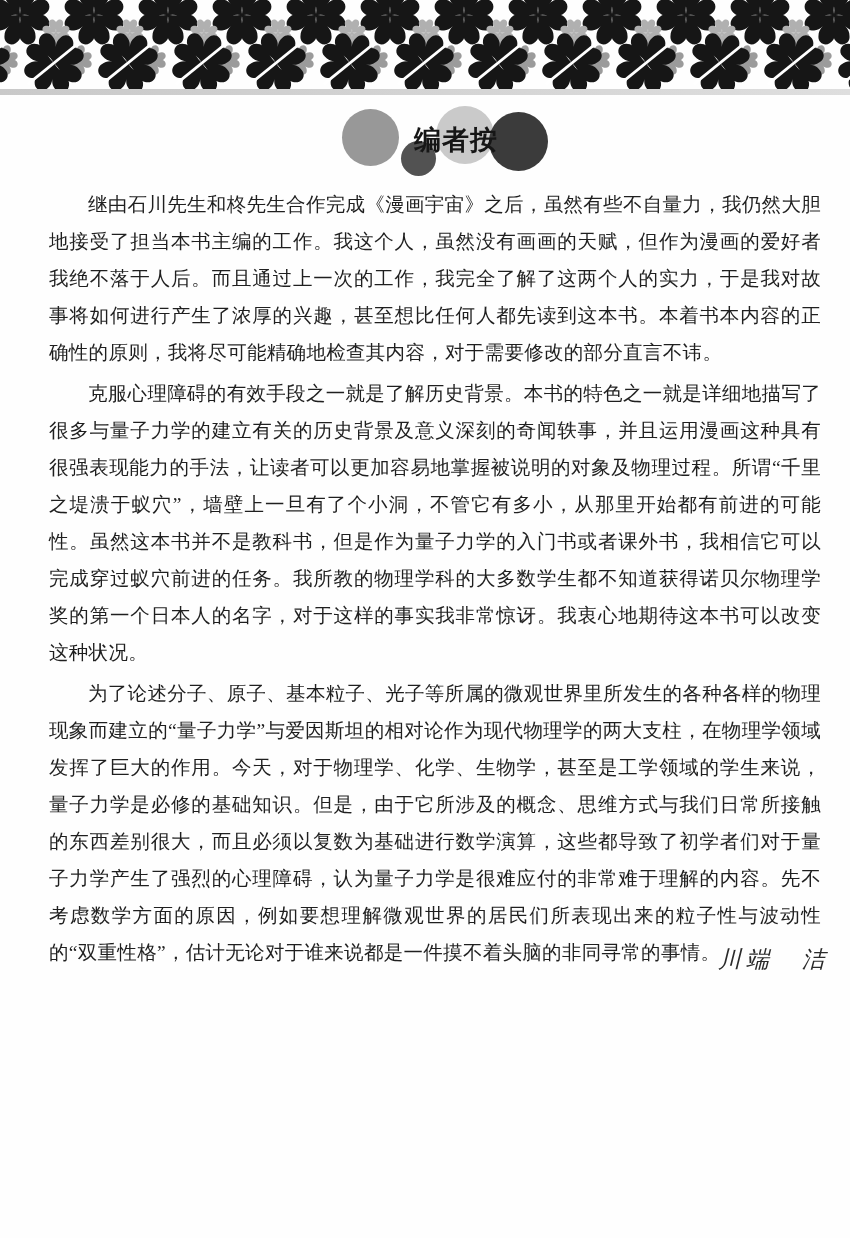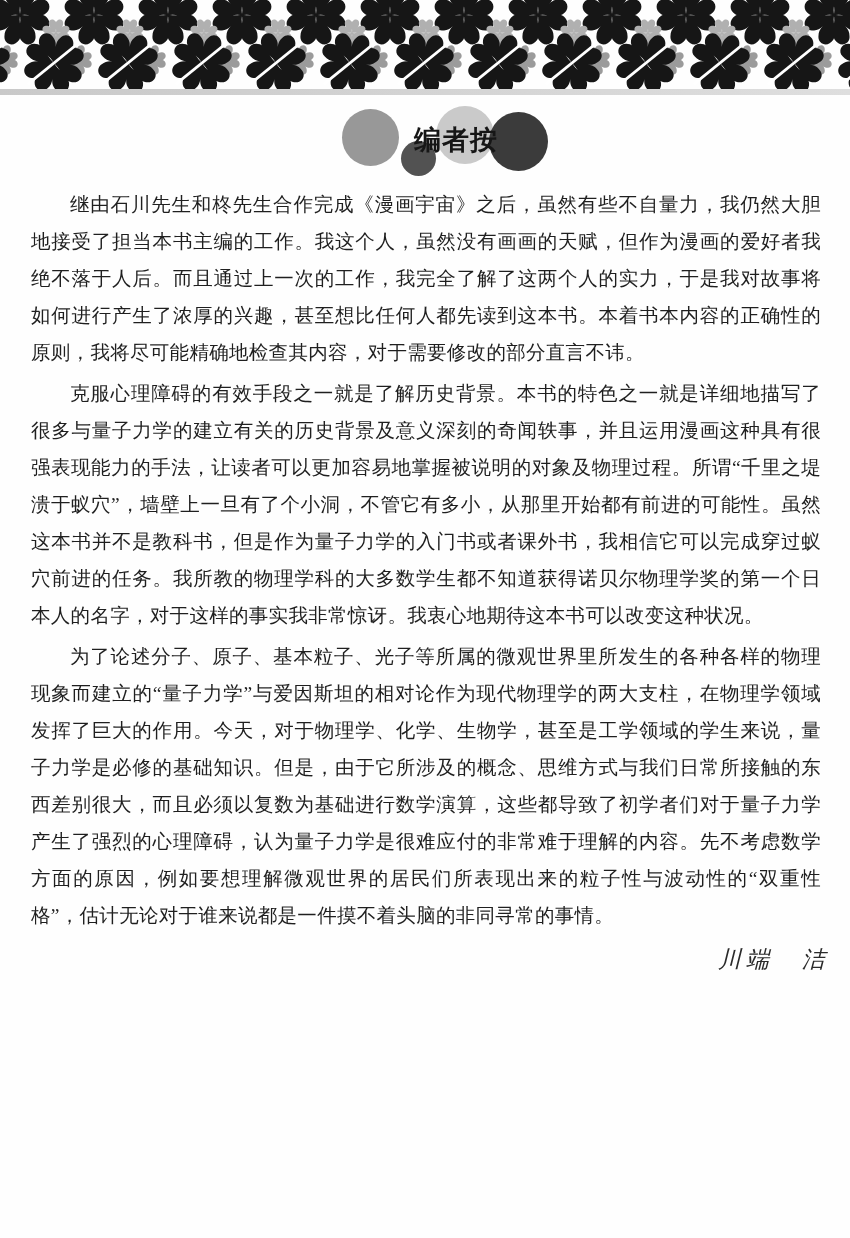--- a/index.html
+++ b/index.html
@@ -28,21 +28,21 @@
   .c3 { left: 436px; top: 106px; width: 58px; height: 58px; background: var(--circle_light, #cacaca); z-index: 2; }
   .c2 { left: 401px; top: 141px; width: 35px; height: 35px; background: var(--circle_small_dark, #525252); z-index: 3; }
   .c4 { left: 489px; top: 112px; width: 59px; height: 59px; background: var(--circle_dark, #3b3b3b); z-index: 4; }
   .title {
     position: absolute; left: 414px; top: 122px; z-index: 5;
     font-size: 27px; font-weight: bold; letter-spacing: 1px;
     color: #161616; white-space: nowrap;
   }
   
   .note-body {
-    position: absolute; left: 31px; right: 29px; top: 186px;
+    position: absolute; left: 49px; right: 29px; top: 186px;
     color: var(--ink, #1f1f1f);
   }
   .note-body p {
     font-size: 19.5px;
     line-height: 37px;
     letter-spacing: 0.3px;
     text-align: justify;
     text-justify: inter-ideograph;
     text-indent: 2em;
     margin-bottom: 4px;

